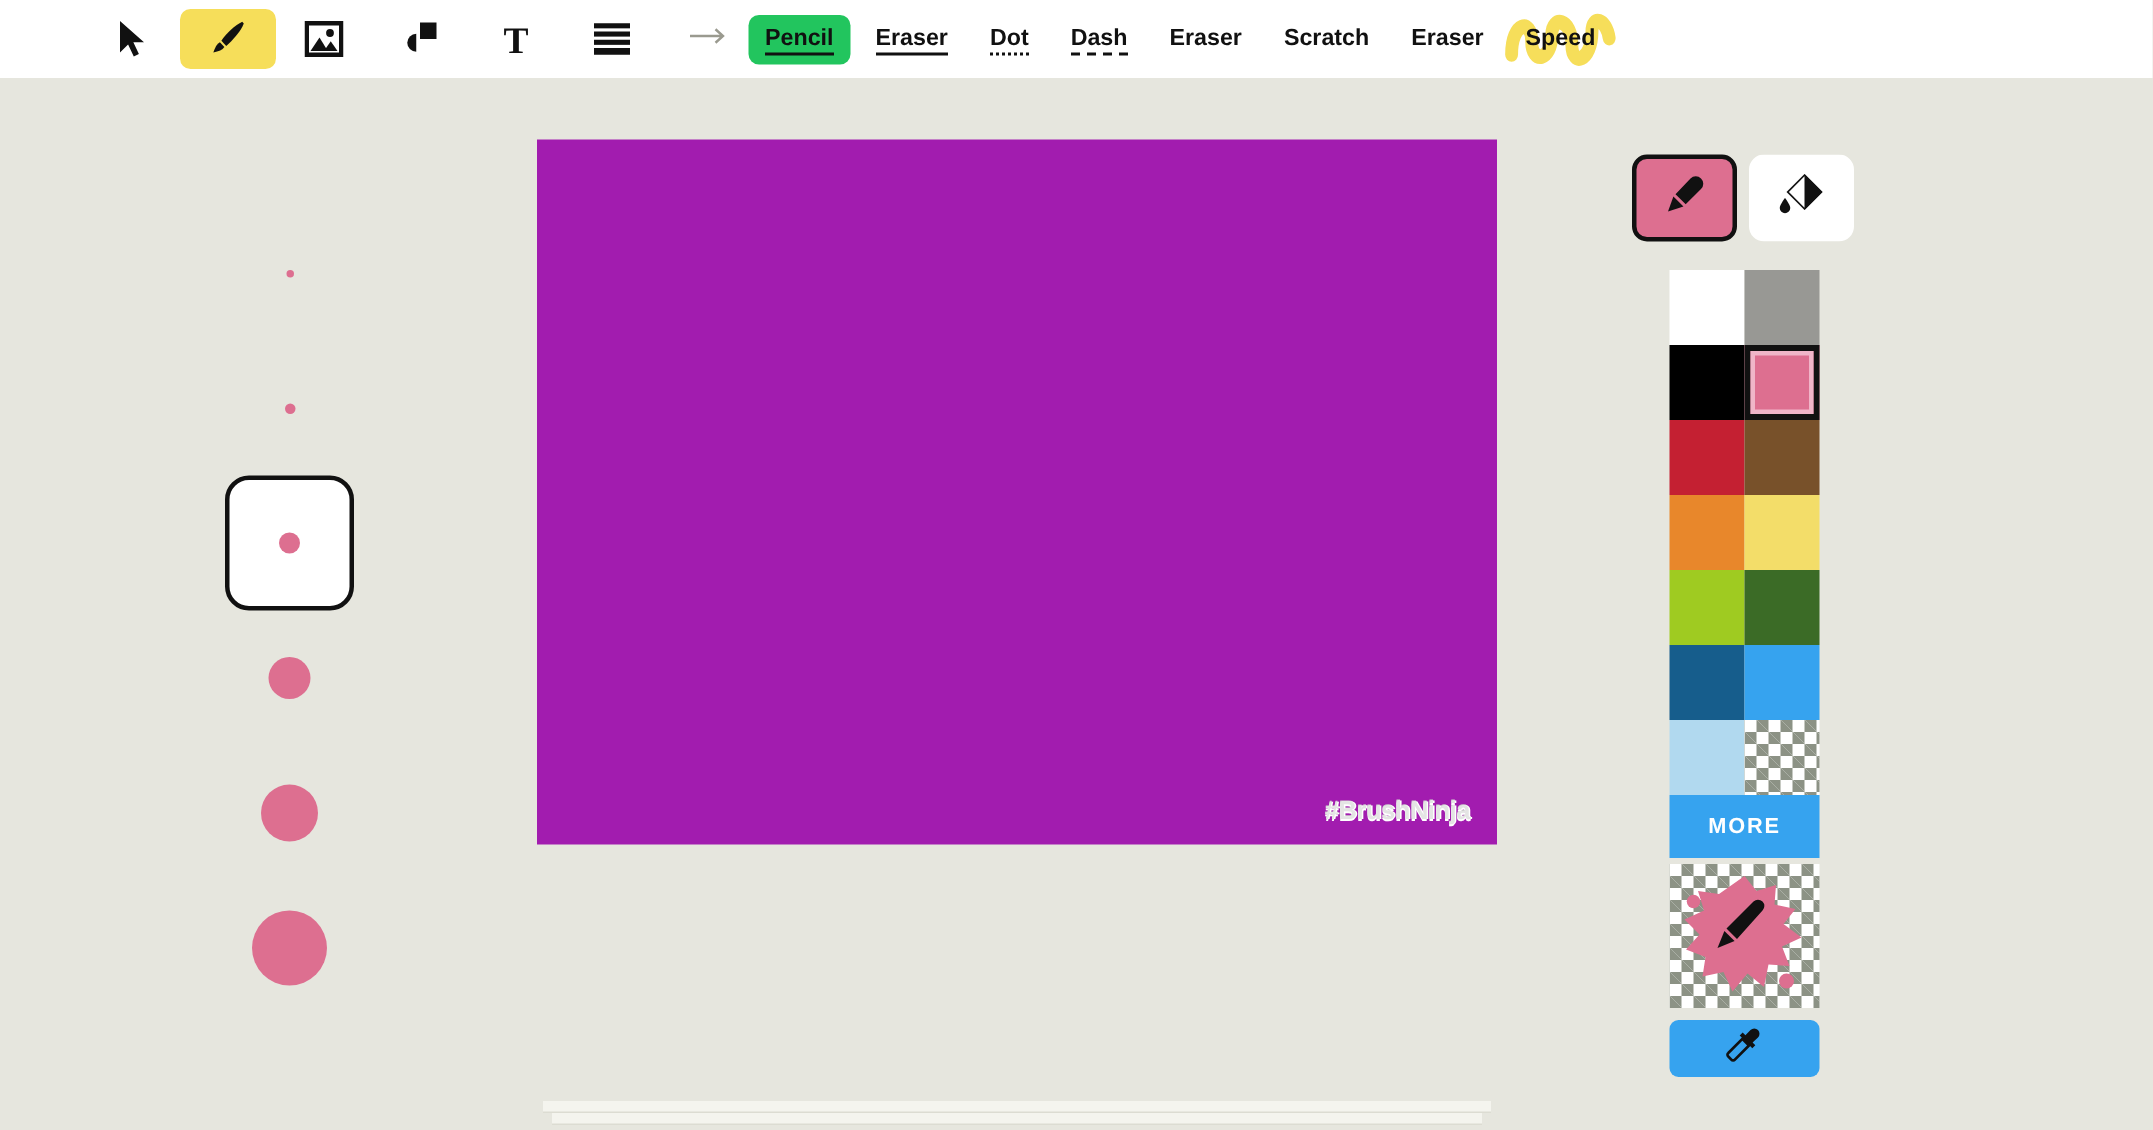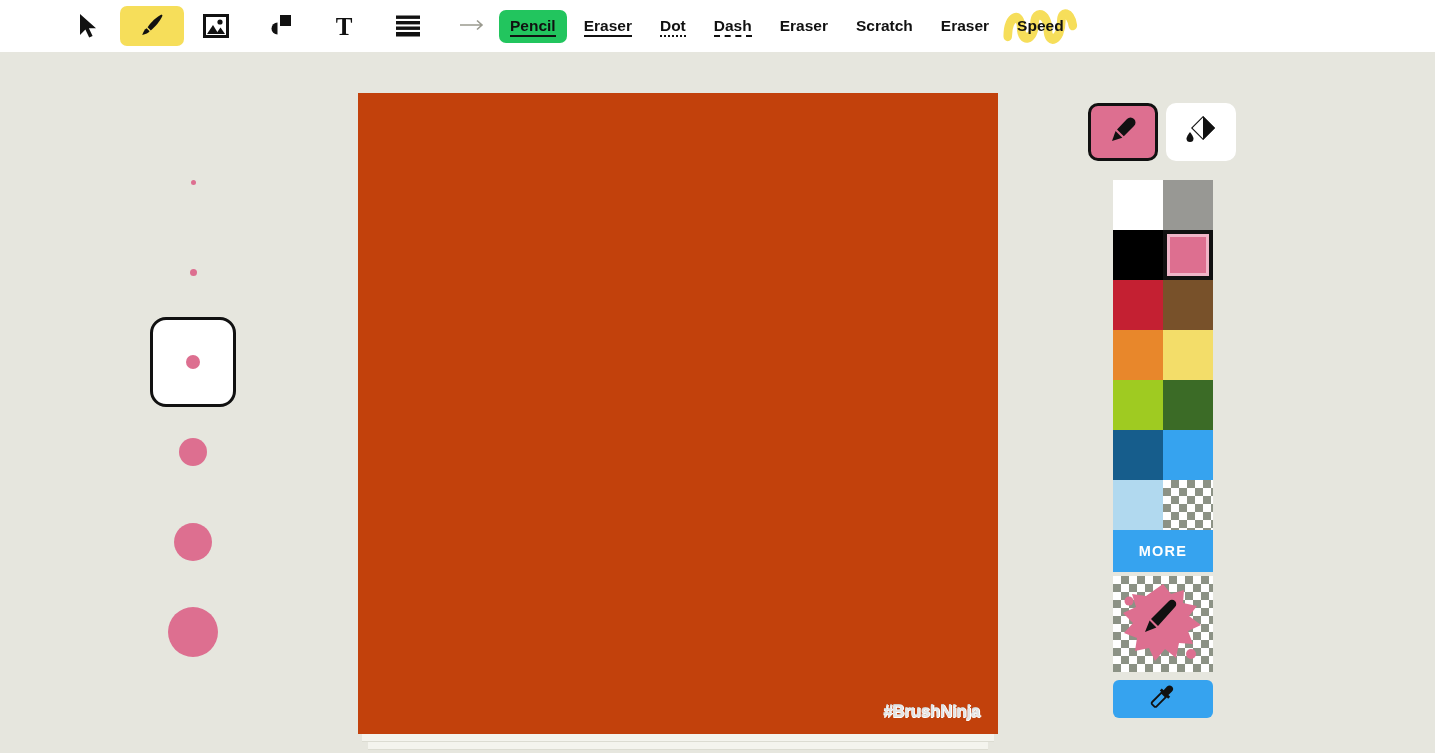--- a/index.html
+++ b/index.html
@@ -59,22 +59,22 @@
 
   
   #stage {
     position: absolute; left: 0; top: 52px;
     width: 1435px; height: 701px;
     background: #e6e6de;
   }
   #canvas-stack { position: absolute; left: 358px; top: 41px; }
   #canvas-sheet {
     position: relative;
-    width: 640px; height: 641px;
-    background: #c2410c;
+    width: 640px; height: 470px;
+    background: #a21caf;
     z-index: 3;
   }
   .sheet-behind {
     position: absolute; background: #f4f4ee;
     border-bottom: 1px solid #dcdcd2;
   }
   #sheet-b1 { left: 4px; top: 641px; width: 632px; height: 8px; z-index: 2; }
   #sheet-b2 { left: 10px; top: 649px; width: 620px; height: 8px; z-index: 1; }
   #watermark {
     position: absolute; right: 18px; bottom: 12px;

